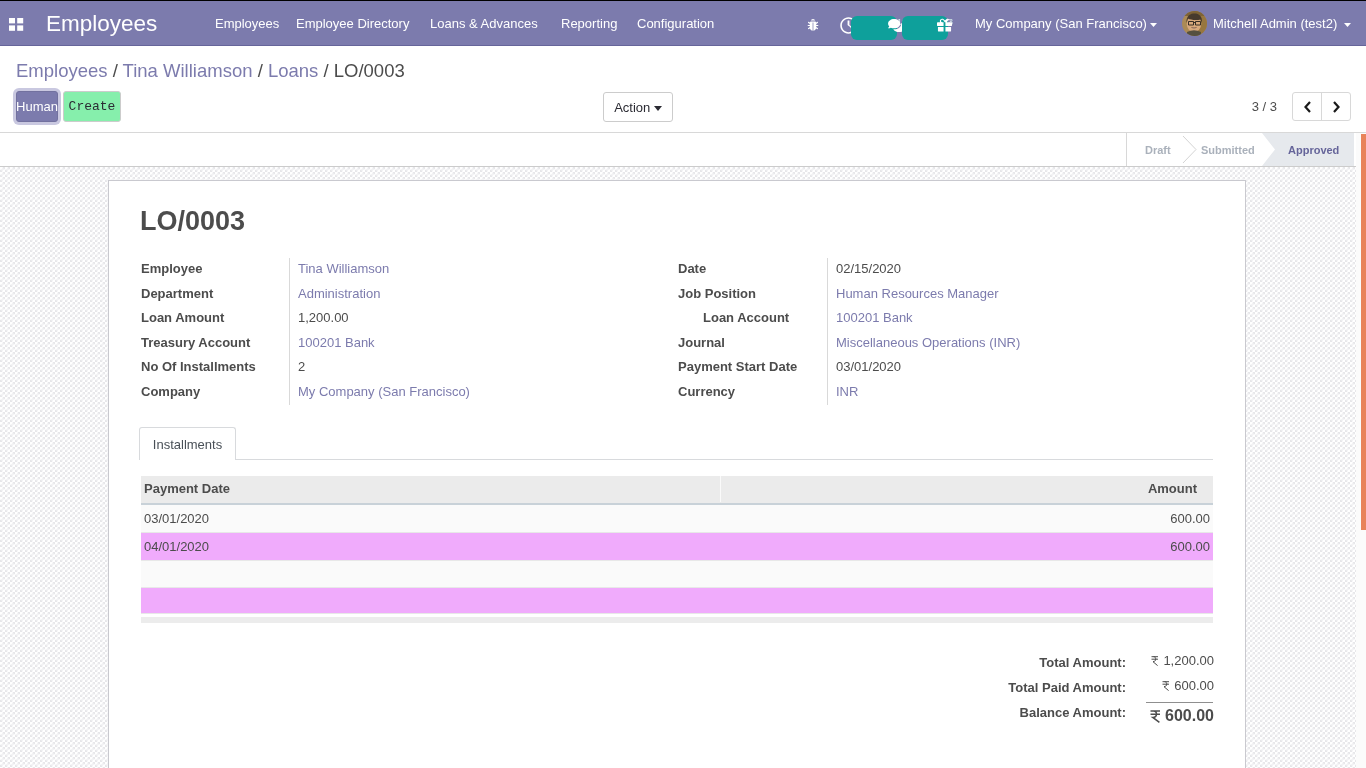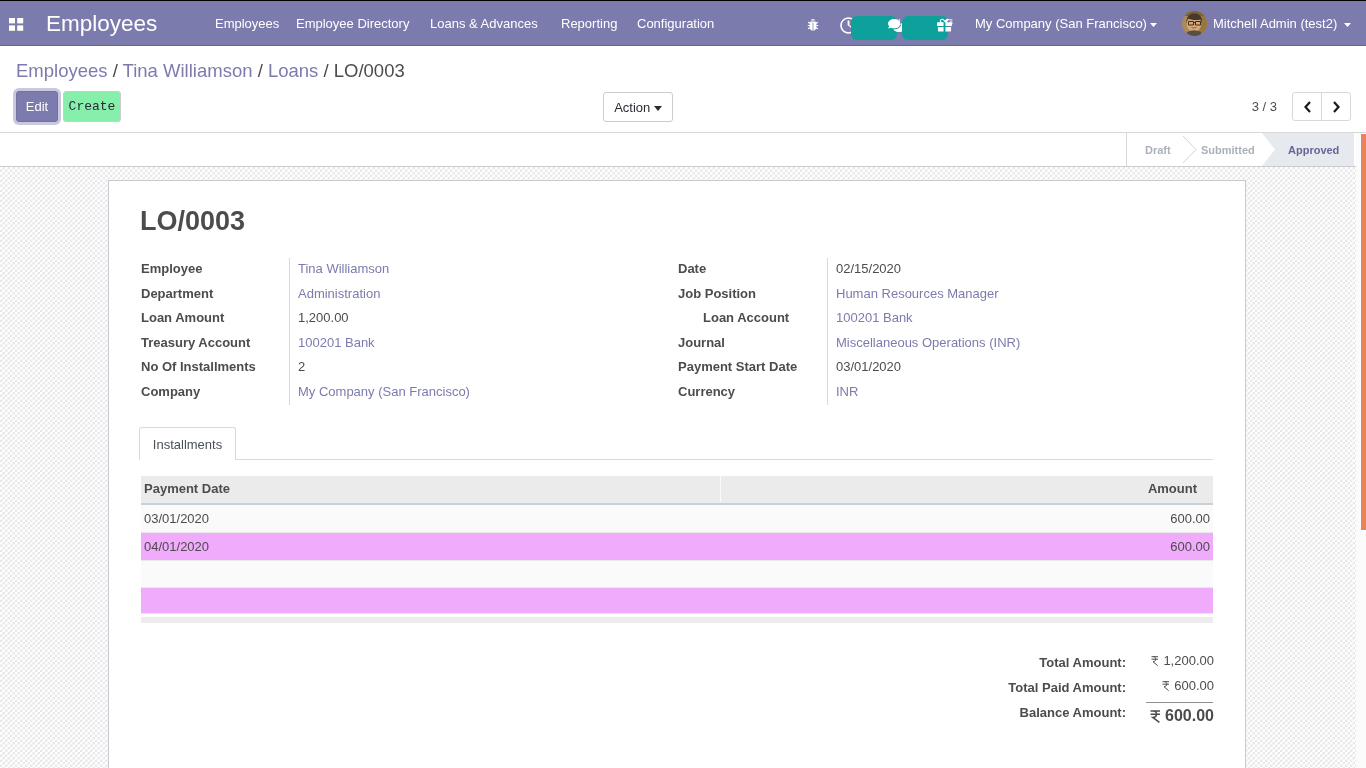--- a/index.html
+++ b/index.html
@@ -129,21 +129,21 @@
     </g>
   </svg>
   <div id="username">Mitchell Admin (test2)</div>
   <svg class="sysicon" style="left:1344px;top:22px" width="7" height="4" viewBox="0 0 7 4">
       <path fill="#fff" d="M0 0h7L3.5 4z"></path>
     </svg>
 </div>
 
 <div id="crumbs">Employees <span class="sep">/</span> Tina Williamson <span class="sep">/</span> Loans <span class="sep">/</span> <span class="last">LO/0003</span></div>
 
-<div class="btn" id="btn-edit">Edit</div>
+<div class="btn" id="btn-edit">Human</div>
 <div class="btn" id="btn-create">Create</div>
 <div class="btn" id="btn-action">Action&nbsp;
   <svg width="8" height="5" viewBox="0 0 8 5" style="margin-top:2px">
       <path fill="#2b2b33" d="M0 0h8L4 5z"></path>
     </svg>
 </div>
 <div id="pagercount">3 / 3</div>
 <div id="pagerbtns">
   <div class="pb">
       <svg width="7" height="12" viewBox="0 0 7 12">

